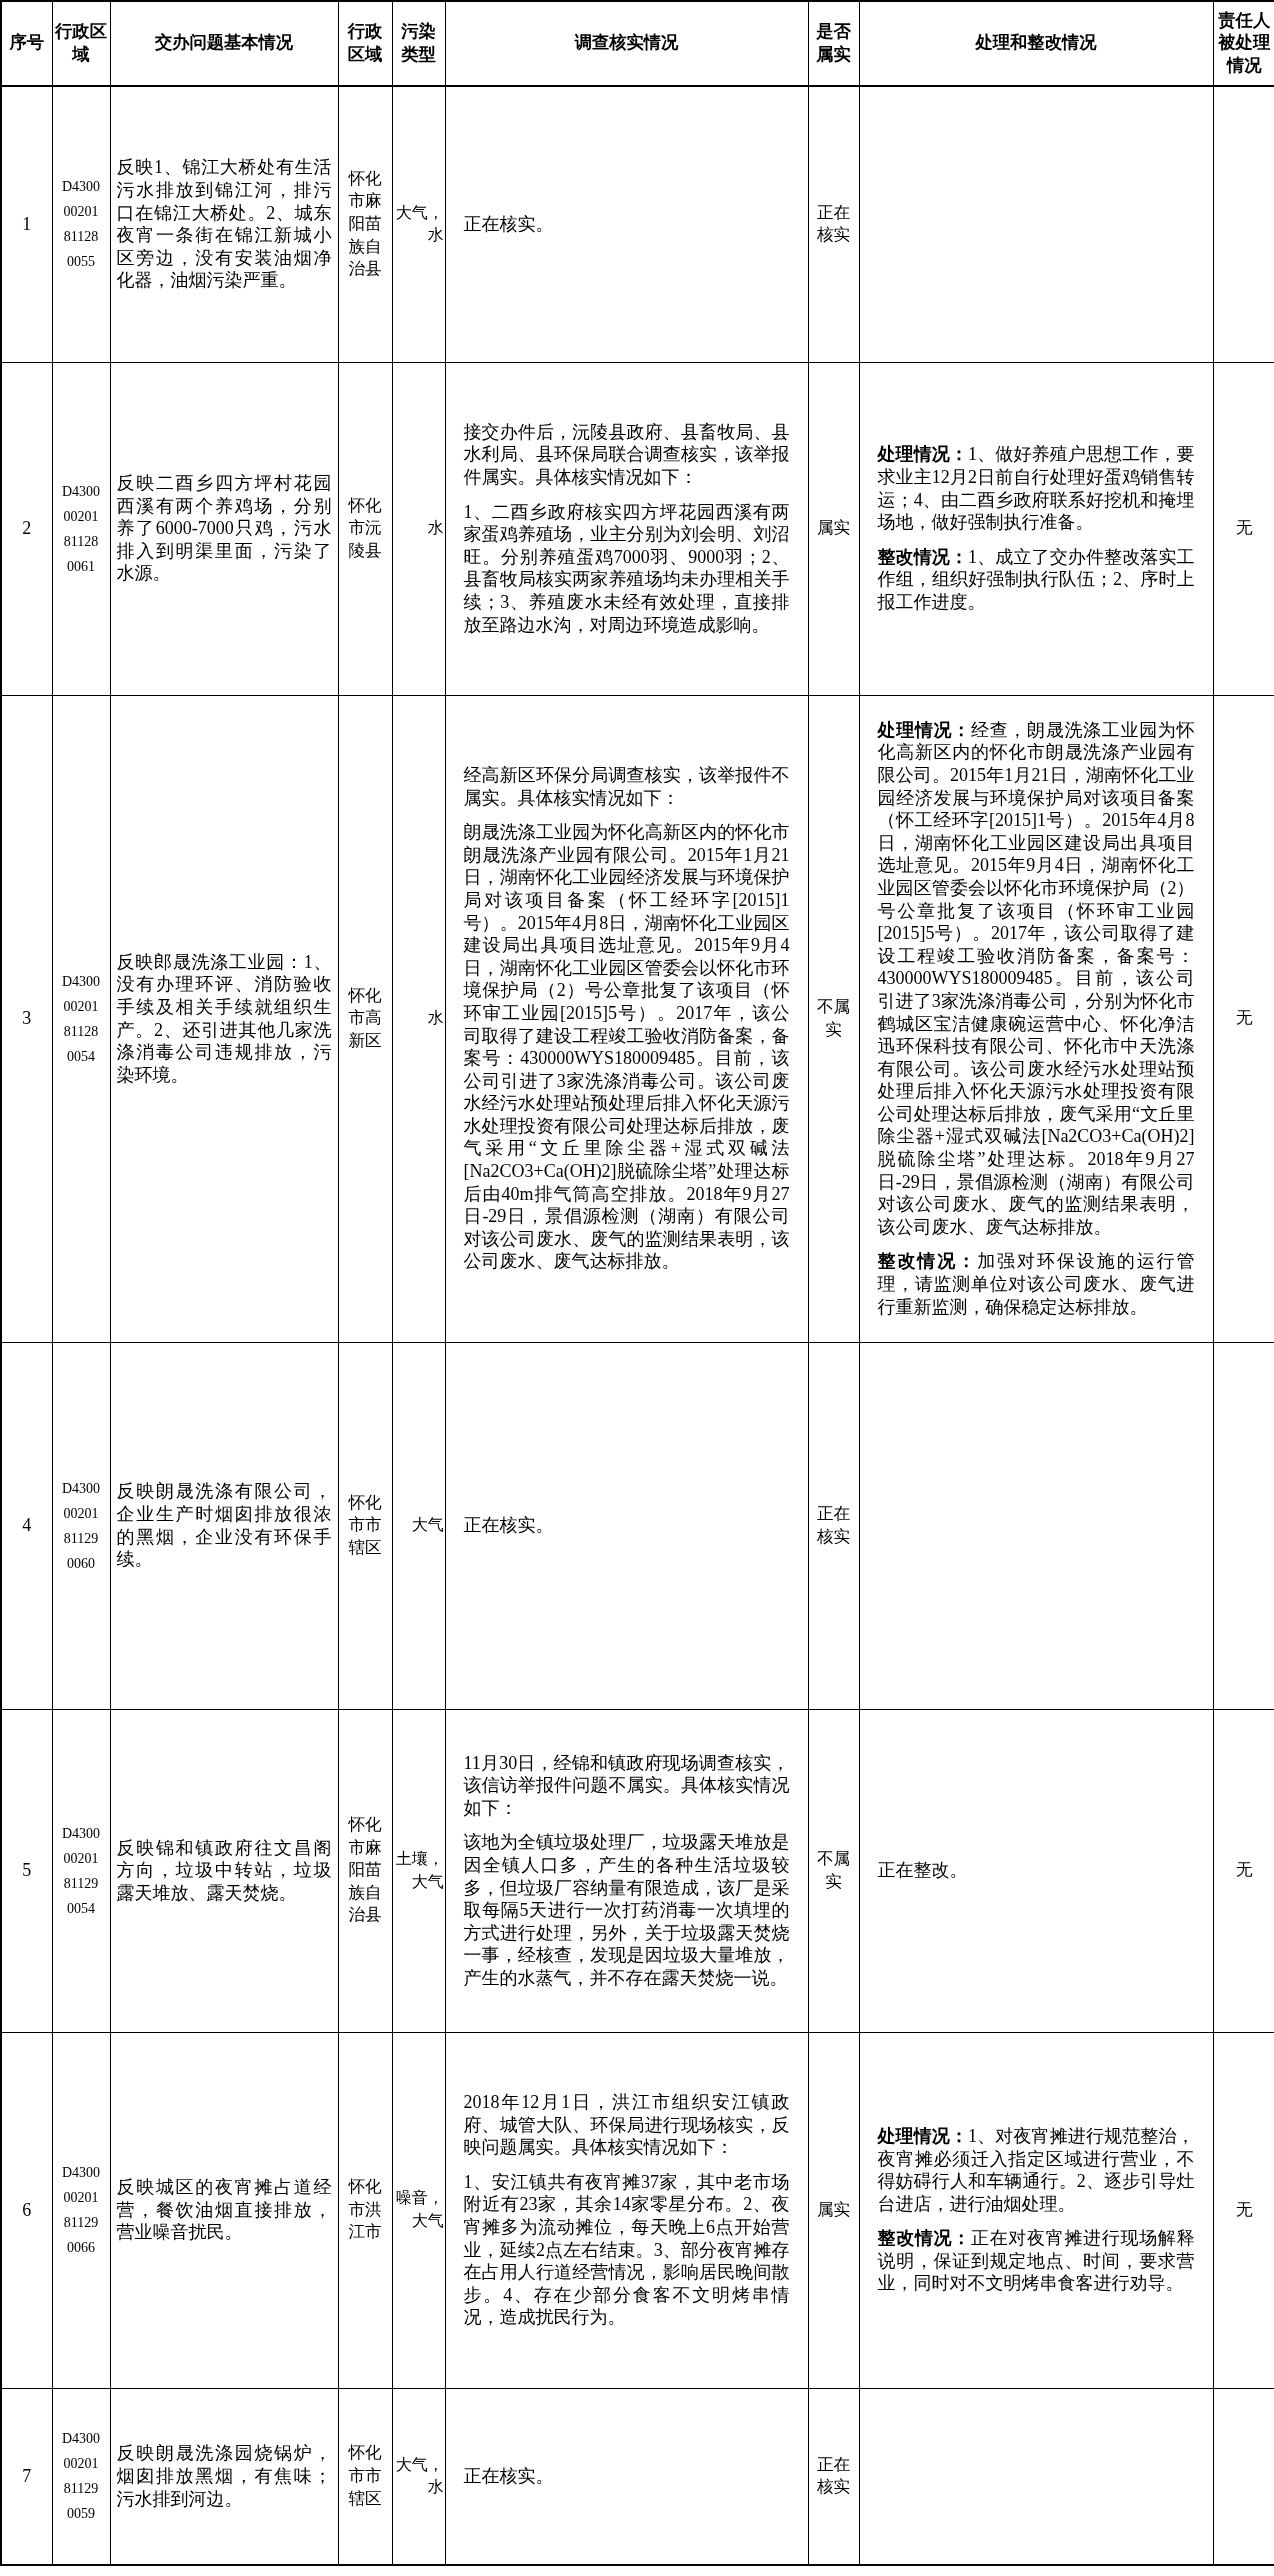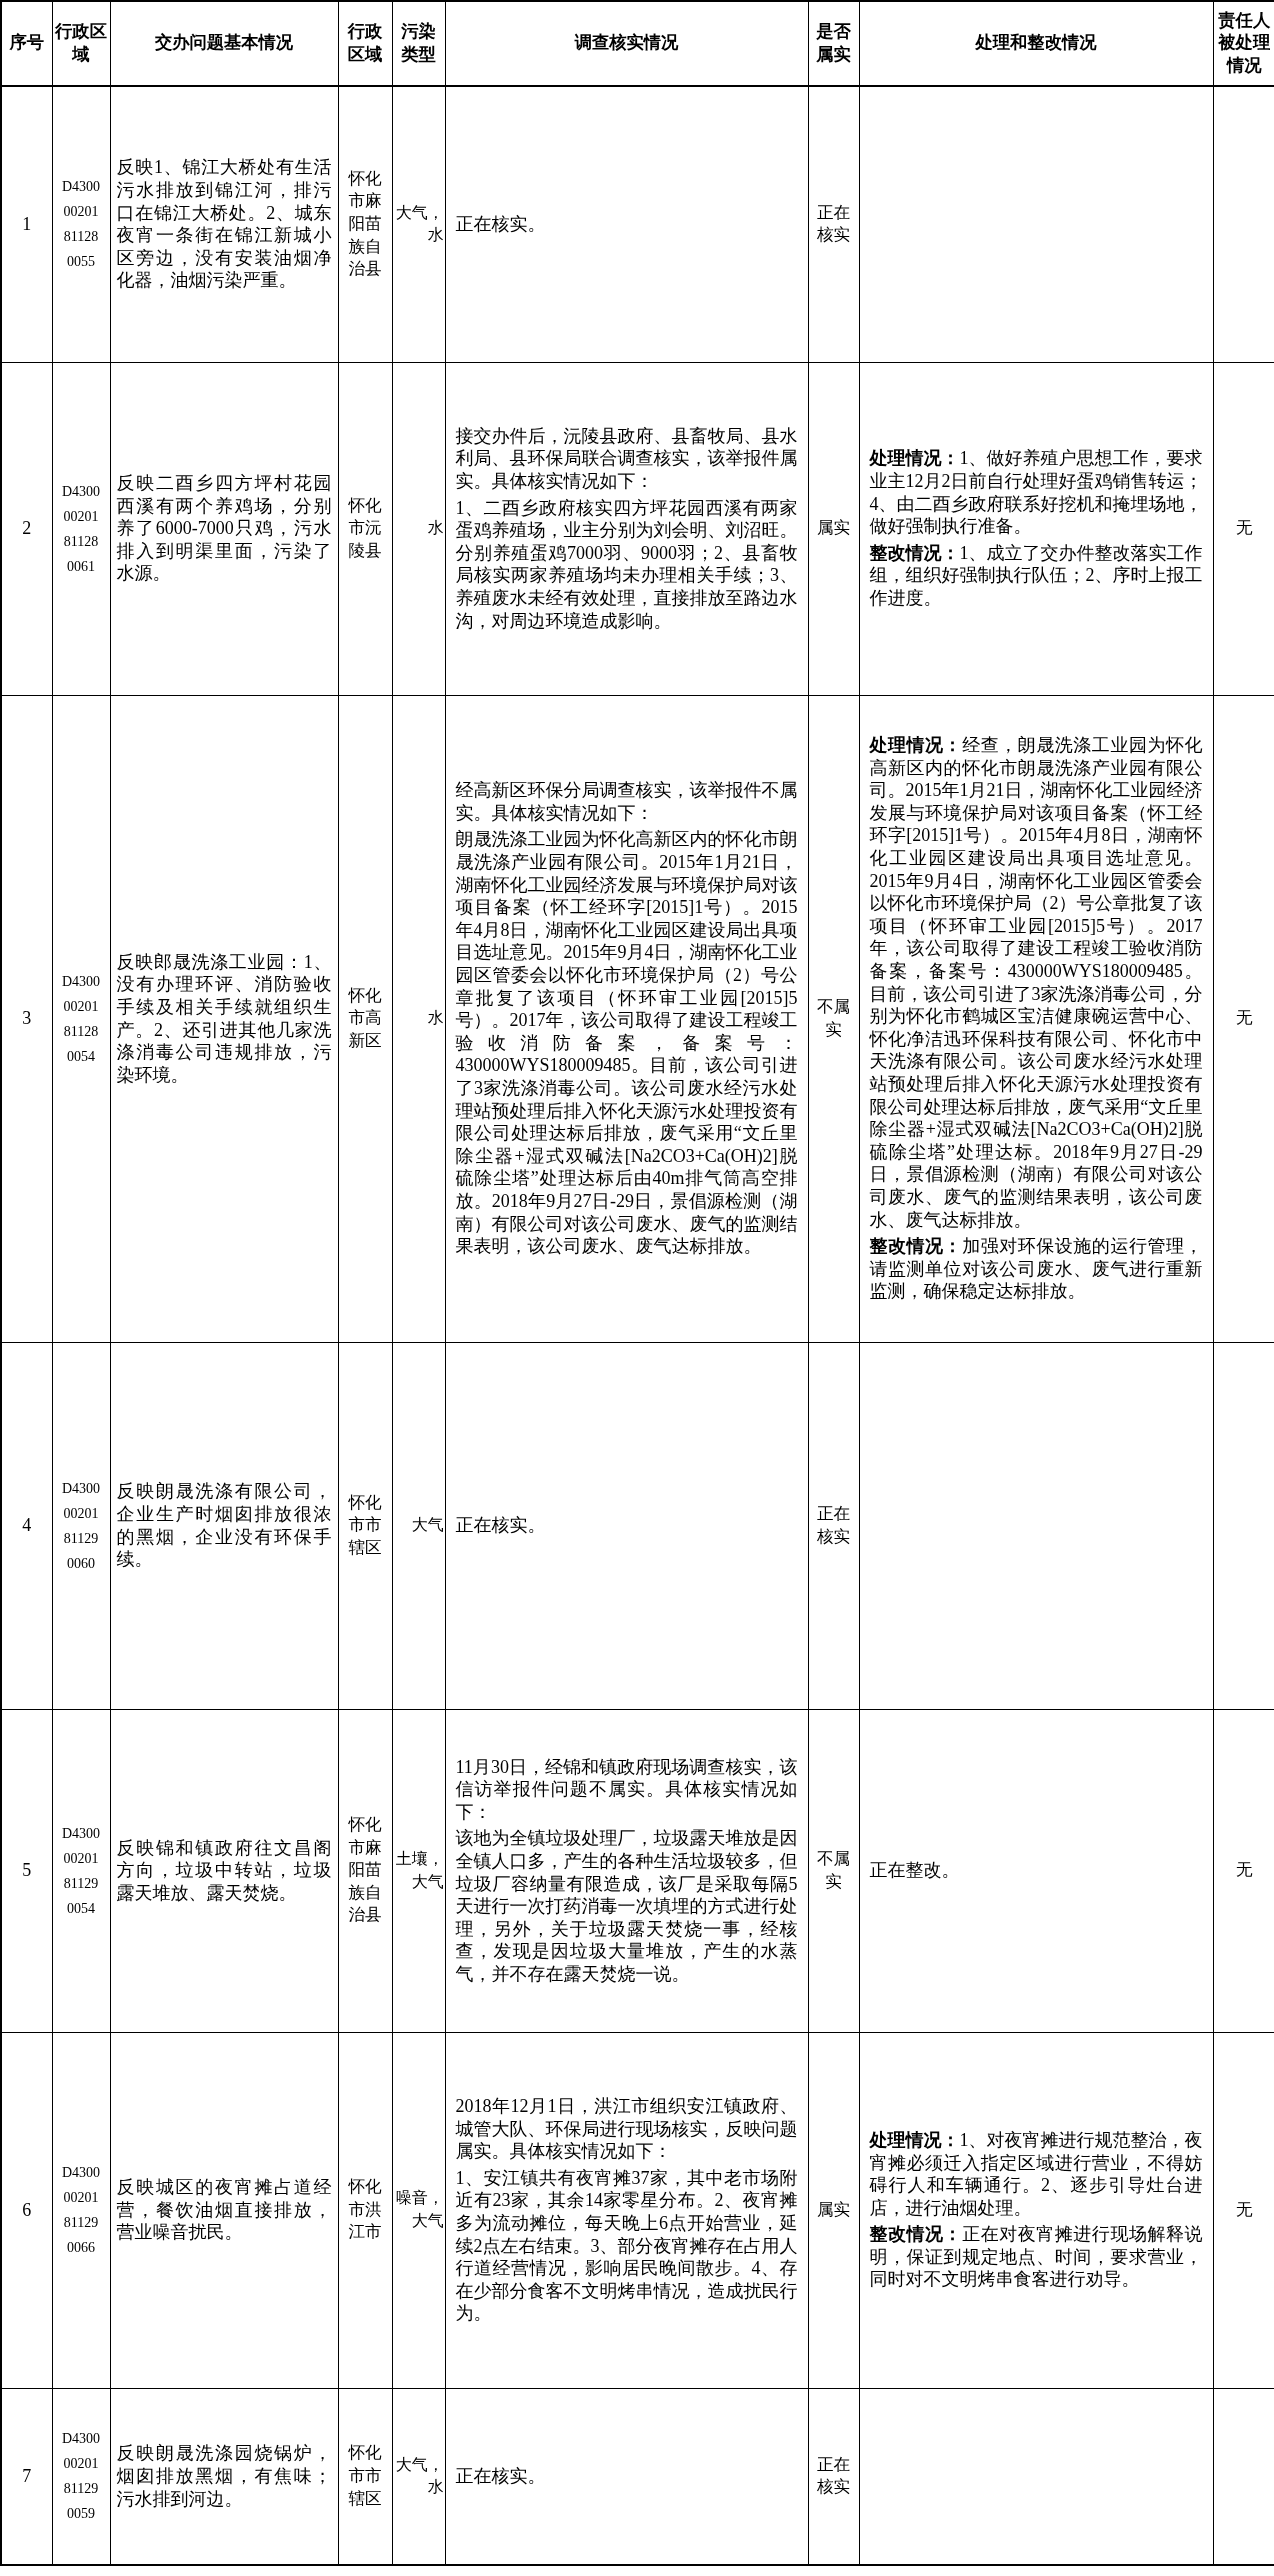--- a/index.html
+++ b/index.html
@@ -27,21 +27,21 @@
   td.j{text-align:justify;padding:3px 6px;}
   td.region{text-align:center;font-size:16.6px;padding:0 7.5px;margin-top:16px;}
   td.poll{text-align:right;font-size:16px;padding:0 0.8px;margin-left:44px;}
   td.istrue{text-align:center;font-size:16.6px;padding:0 4.5px;}
   td.acc{text-align:center;font-size:16.6px;padding:1.5px;}
   .code{
     display:inline-block;width:41px;
     word-break:break-all;text-align:center;
     font-size:14px;line-height:25px;
   }
-  .grid p{margin:4px;}
+  .grid p{margin:12px;}
   b.plabel{font-weight:bold;}
 </style>
 </head>
 <body>
 
 <div class="page">
   <table class="grid">
     <colgroup>
       <col style="width:51px">
         <col style="width:58px">

